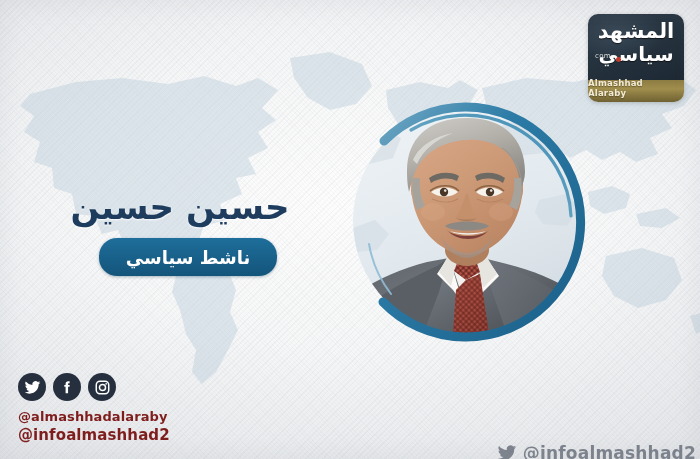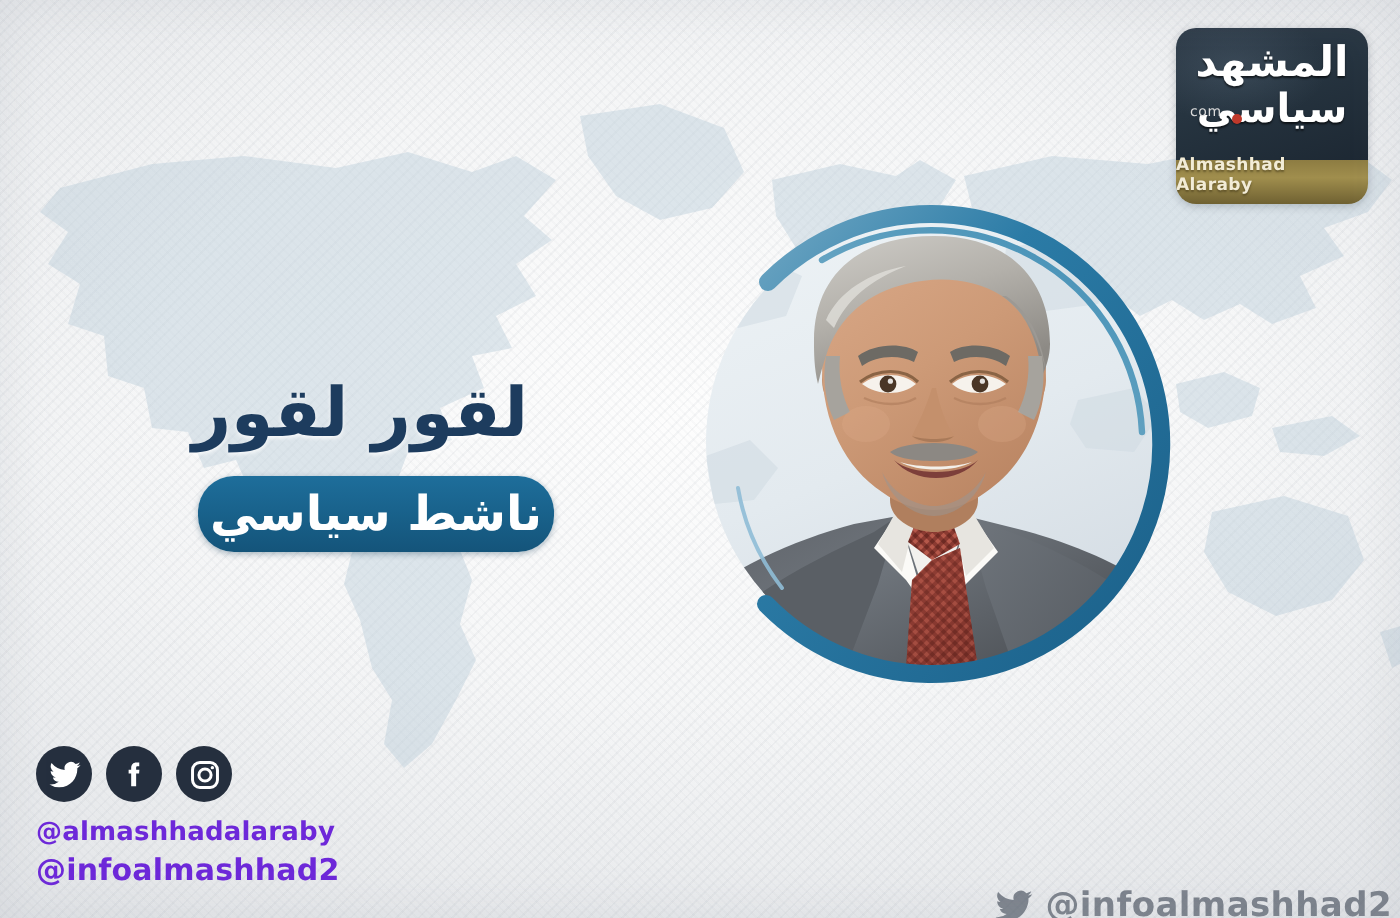--- a/index.html
+++ b/index.html
@@ -192,21 +192,21 @@
     left: 99px;
     top: 238px;
     width: 178px;
     height: 38px;
     background: linear-gradient(180deg, #1e6e9b 0%, #186089 55%, #14547a 100%);
     display: flex;
     align-items: center;
     justify-content: center;
     direction: rtl;
     color: #ffffff;
-    font-size: 24px;
+    font-size: 18px;
     font-weight: bold;
     letter-spacing: 0px;
     box-shadow: 0 1px 3px rgba(20,60,90,0.35);
     border-radius: 18px;
   }
 
   
   .social {
     position: absolute;
     left: 18px;
@@ -221,21 +221,21 @@
     width: 28px;
     height: 28px;
     border-radius: 50%;
     background: #252f3e;
     display: flex;
     align-items: center;
     justify-content: center;
   }
   .sic svg { display: block; }
   .handle {
-    color: #6d28d9;
+    color: #7f1d1d;
     font-size: 13px;
     font-weight: bold;
     line-height: 17px;
     letter-spacing: 0.1px;
   }
   .handle.h2 { font-size: 15px; line-height: 20px; }
 
   
   .watermark {
     position: absolute;
@@ -456,21 +456,21 @@
                A 115 115 0 1 1 44 208" fill="none" stroke="url(#ringg)" stroke-width="9" stroke-linecap="round"></path>
 
       <path d="M 72 36
                A 106 106 0 0 1 232 122" fill="none" stroke="url(#ringg2)" stroke-width="3.2" stroke-linecap="round"></path>
 
       <path d="M 30 150
                A 113 113 0 0 0 52 200" fill="none" stroke="#8fbdd6" stroke-width="2" stroke-linecap="round" opacity="0.9"></path>
     </svg>
   </div>
 
-  <div class="name">لقور لقور</div>
+  <div class="name">حسين حسين</div>
 
   <div class="badge">ناشط سياسي</div>
 
   <div class="social">
     <div class="social-icons">
       <div class="sic">
         <svg width="17" height="17" viewBox="0 0 24 24" fill="#ffffff">
           <path d="M23 4.9c-.8.4-1.7.6-2.6.8.9-.6 1.6-1.5 2-2.5-.9.5-1.9.9-2.9 1.1a4.5 4.5 0 0 0-7.7 4.1A12.8 12.8 0 0 1 2.5 3.6a4.5 4.5 0 0 0 1.4 6c-.7 0-1.4-.2-2-.5v.1c0 2.2 1.5 4 3.6 4.4-.4.1-.8.2-1.2.2-.3 0-.6 0-.9-.1a4.5 4.5 0 0 0 4.2 3.1A9 9 0 0 1 1 18.7a12.7 12.7 0 0 0 6.9 2c8.3 0 12.8-6.9 12.8-12.8v-.6c.9-.6 1.7-1.5 2.3-2.4z"></path>
         </svg>
       </div>

